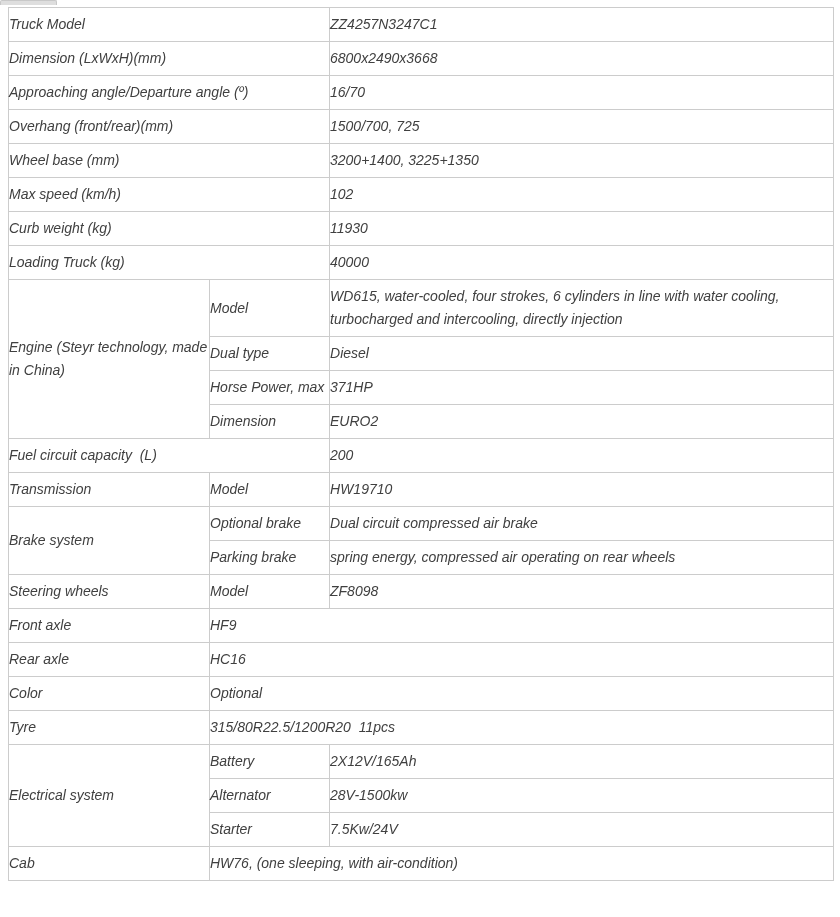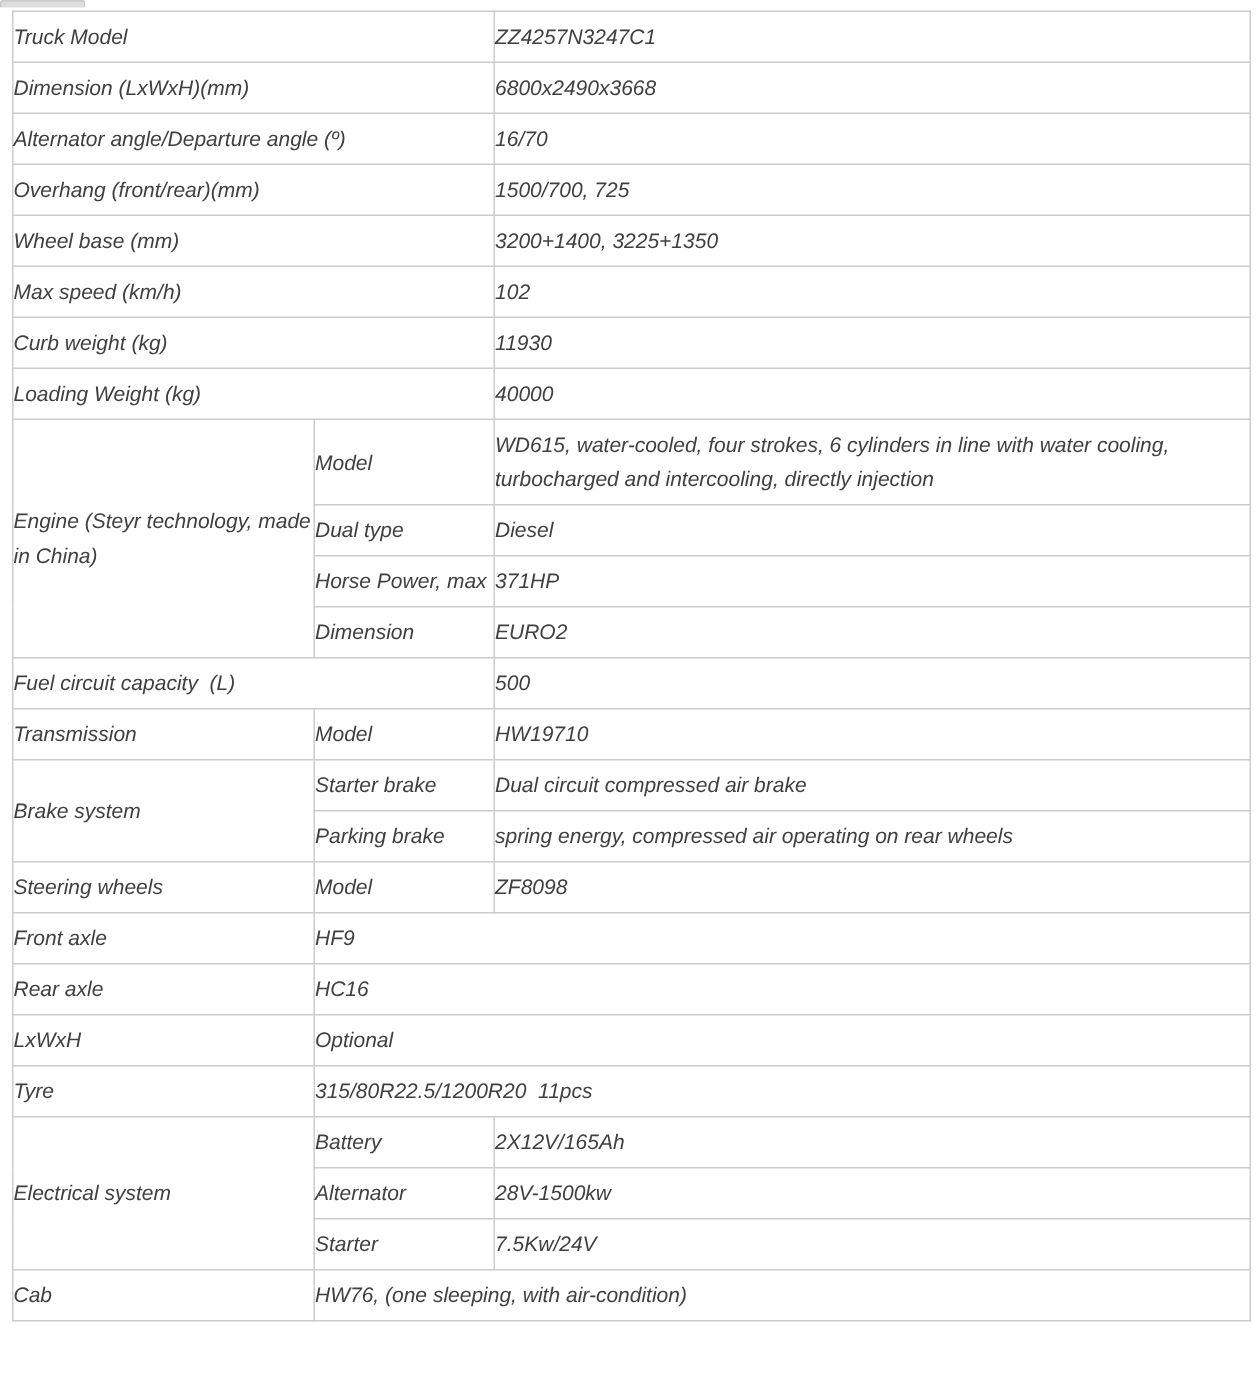--- a/index.html
+++ b/index.html
@@ -54,41 +54,41 @@
   <tbody>
     <tr>
       <td colspan="2">Truck Model</td>
       <td>ZZ4257N3247C1</td>
     </tr>
     <tr>
       <td colspan="2">Dimension (LxWxH)(mm)</td>
       <td>6800x2490x3668</td>
     </tr>
     <tr>
-      <td colspan="2">Alternator angle/Departure angle (º)</td>
+      <td colspan="2">Approaching angle/Departure angle (º)</td>
       <td>16/70</td>
     </tr>
     <tr>
       <td colspan="2">Overhang (front/rear)(mm)</td>
       <td>1500/700, 725</td>
     </tr>
     <tr>
       <td colspan="2">Wheel base (mm)</td>
       <td>3200+1400, 3225+1350</td>
     </tr>
     <tr>
       <td colspan="2">Max speed (km/h)</td>
       <td>102</td>
     </tr>
     <tr>
       <td colspan="2">Curb weight (kg)</td>
       <td>11930</td>
     </tr>
     <tr>
-      <td colspan="2">Loading Weight (kg)</td>
+      <td colspan="2">Loading Truck (kg)</td>
       <td>40000</td>
     </tr>
 
     <tr>
       <td rowspan="4">Engine (Steyr technology, made in China)</td>
       <td>Model</td>
       <td>WD615, water-cooled, four strokes, 6 cylinders in line with water cooling, turbocharged and intercooling, directly injection</td>
     </tr>
     <tr>
       <td>Dual type</td>
@@ -98,31 +98,31 @@
       <td>Horse Power, max</td>
       <td>371HP</td>
     </tr>
     <tr>
       <td>Dimension</td>
       <td>EURO2</td>
     </tr>
 
     <tr>
       <td colspan="2">Fuel circuit capacity  (L)</td>
-      <td>500</td>
+      <td>200</td>
     </tr>
     <tr>
       <td>Transmission</td>
       <td>Model</td>
       <td>HW19710</td>
     </tr>
 
     <tr>
       <td rowspan="2">Brake system</td>
-      <td>Starter brake</td>
+      <td>Optional brake</td>
       <td>Dual circuit compressed air brake</td>
     </tr>
     <tr>
       <td>Parking brake</td>
       <td>spring energy, compressed air operating on rear wheels</td>
     </tr>
 
     <tr>
       <td>Steering wheels</td>
       <td>Model</td>
@@ -130,21 +130,21 @@
     </tr>
     <tr>
       <td>Front axle</td>
       <td colspan="2">HF9</td>
     </tr>
     <tr>
       <td>Rear axle</td>
       <td colspan="2">HC16</td>
     </tr>
     <tr>
-      <td>LxWxH</td>
+      <td>Color</td>
       <td colspan="2">Optional</td>
     </tr>
     <tr>
       <td>Tyre</td>
       <td colspan="2">315/80R22.5/1200R20  11pcs</td>
     </tr>
 
     <tr>
       <td rowspan="3">Electrical system</td>
       <td>Battery</td>

